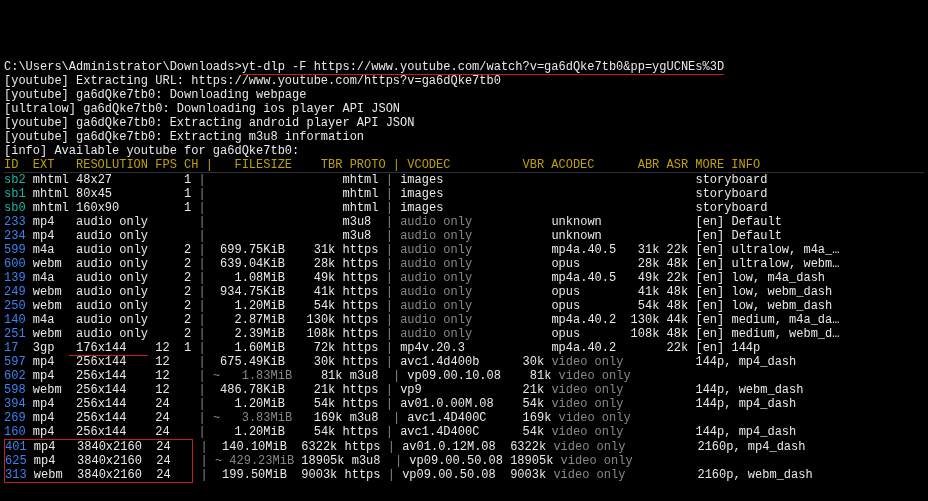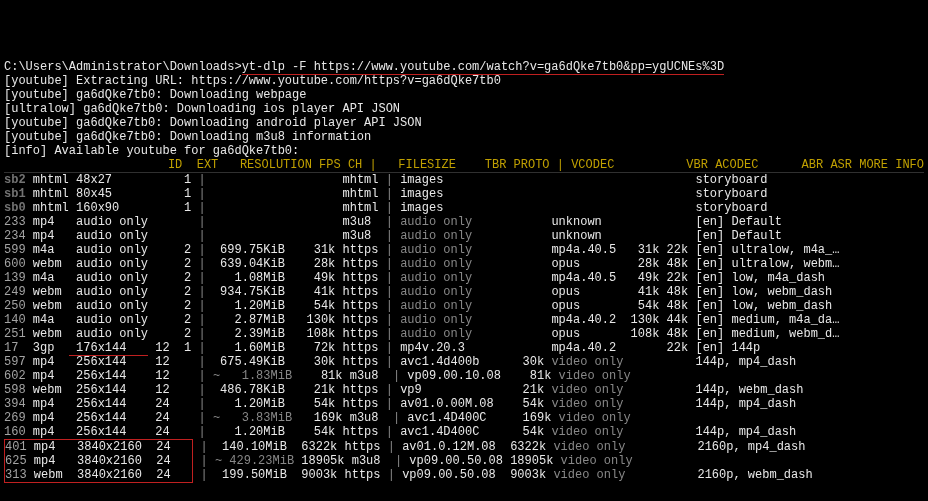--- a/index.html
+++ b/index.html
@@ -11,36 +11,36 @@
     line-height: 14px;
     color: #c0c0c0;
     white-space: pre;
     overflow: hidden;
     width: 928px;
     height: 501px;
     box-sizing: border-box;
   }
   .white { color: #e8e8e8; }
   .gray  { color: #888888; }
-  .green { color: #a3a3a3; }
-  .cyan  { color: #737373; font-weight: bold; }
+  .green { color: #3b82f6; }
+  .cyan  { color: #14b8a6; }
   .underline-red { border-bottom: 1px solid #c02020; margin-top: 48px; }
-  .hdr { color: #c0a000; border-bottom: 1px solid #303030; display:inline-block; width: 920px; text-align: right;}
+  .hdr { color: #c0a000; border-bottom: 1px solid #303030; display:inline-block; width: 920px;}
 </style>
 </head>
 <body>
 
 
 
 <div id="out"><span class="white">C:\Users\Administrator\Downloads&gt;</span><span class="white underline-red">yt-dlp -F https://www.youtube.com/watch?v=ga6dQke7tb0&amp;pp=ygUCNEs%3D</span>
 <span class="white">[youtube] Extracting URL: https://www.youtube.com/https?v=ga6dQke7tb0</span>
 <span class="white">[youtube] ga6dQke7tb0: Downloading webpage</span>
 <span class="white">[ultralow] ga6dQke7tb0: Downloading ios player API JSON</span>
-<span class="white">[youtube] ga6dQke7tb0: Downloading android player API JSON</span>
-<span class="white">[youtube] ga6dQke7tb0: Downloading m3u8 information</span>
+<span class="white">[youtube] ga6dQke7tb0: Extracting android player API JSON</span>
+<span class="white">[youtube] ga6dQke7tb0: Extracting m3u8 information</span>
 <span class="white">[info] Available youtube for ga6dQke7tb0:</span>
 <span class="hdr">ID  EXT   RESOLUTION FPS CH |   FILESIZE    TBR PROTO | VCODEC          VBR ACODEC      ABR ASR MORE INFO</span>
 <span class="cyan">sb2</span><span class="white"> mhtml</span><span class="white"> 48x27     </span><span class="white">   </span><span class="white">  1</span><span class="gray"> | </span><span class="white">          </span><span class="white">       </span><span class="white"> mhtml</span><span class="gray"> | </span><span class="white">images       </span><span class="white">       </span><span class="white">           </span><span class="white">     </span><span class="white">    </span><span class="white"> storyboard</span>
 <span class="cyan">sb1</span><span class="white"> mhtml</span><span class="white"> 80x45     </span><span class="white">   </span><span class="white">  1</span><span class="gray"> | </span><span class="white">          </span><span class="white">       </span><span class="white"> mhtml</span><span class="gray"> | </span><span class="white">images       </span><span class="white">       </span><span class="white">           </span><span class="white">     </span><span class="white">    </span><span class="white"> storyboard</span>
 <span class="cyan">sb0</span><span class="white"> mhtml</span><span class="white"> 160x90    </span><span class="white">   </span><span class="white">  1</span><span class="gray"> | </span><span class="white">          </span><span class="white">       </span><span class="white"> mhtml</span><span class="gray"> | </span><span class="white">images       </span><span class="white">       </span><span class="white">           </span><span class="white">     </span><span class="white">    </span><span class="white"> storyboard</span>
 <span class="green">233</span><span class="white"> mp4  </span><span class="white"> audio only</span><span class="white">   </span><span class="white">   </span><span class="gray"> | </span><span class="white">          </span><span class="white">       </span><span class="white"> m3u8 </span><span class="gray"> | </span><span class="gray">audio only   </span><span class="white">       </span><span class="white"> unknown   </span><span class="white">     </span><span class="white">    </span><span class="white"> [en] Default</span>
 <span class="green">234</span><span class="white"> mp4  </span><span class="white"> audio only</span><span class="white">   </span><span class="white">   </span><span class="gray"> | </span><span class="white">          </span><span class="white">       </span><span class="white"> m3u8 </span><span class="gray"> | </span><span class="gray">audio only   </span><span class="white">       </span><span class="white"> unknown   </span><span class="white">     </span><span class="white">    </span><span class="white"> [en] Default</span>
 <span class="green">599</span><span class="white"> m4a  </span><span class="white"> audio only</span><span class="white">   </span><span class="white">  2</span><span class="gray"> | </span><span class="white"> 699.75KiB</span><span class="white">    31k</span><span class="white"> https</span><span class="gray"> | </span><span class="gray">audio only   </span><span class="white">       </span><span class="white"> mp4a.40.5 </span><span class="white">  31k</span><span class="white"> 22k</span><span class="white"> [en] ultralow, m4a_…</span>
 <span class="green">600</span><span class="white"> webm </span><span class="white"> audio only</span><span class="white">   </span><span class="white">  2</span><span class="gray"> | </span><span class="white"> 639.04KiB</span><span class="white">    28k</span><span class="white"> https</span><span class="gray"> | </span><span class="gray">audio only   </span><span class="white">       </span><span class="white"> opus      </span><span class="white">  28k</span><span class="white"> 48k</span><span class="white"> [en] ultralow, webm…</span>
 <span class="green">139</span><span class="white"> m4a  </span><span class="white"> audio only</span><span class="white">   </span><span class="white">  2</span><span class="gray"> | </span><span class="white">   1.08MiB</span><span class="white">    49k</span><span class="white"> https</span><span class="gray"> | </span><span class="gray">audio only   </span><span class="white">       </span><span class="white"> mp4a.40.5 </span><span class="white">  49k</span><span class="white"> 22k</span><span class="white"> [en] low, m4a_dash</span>

